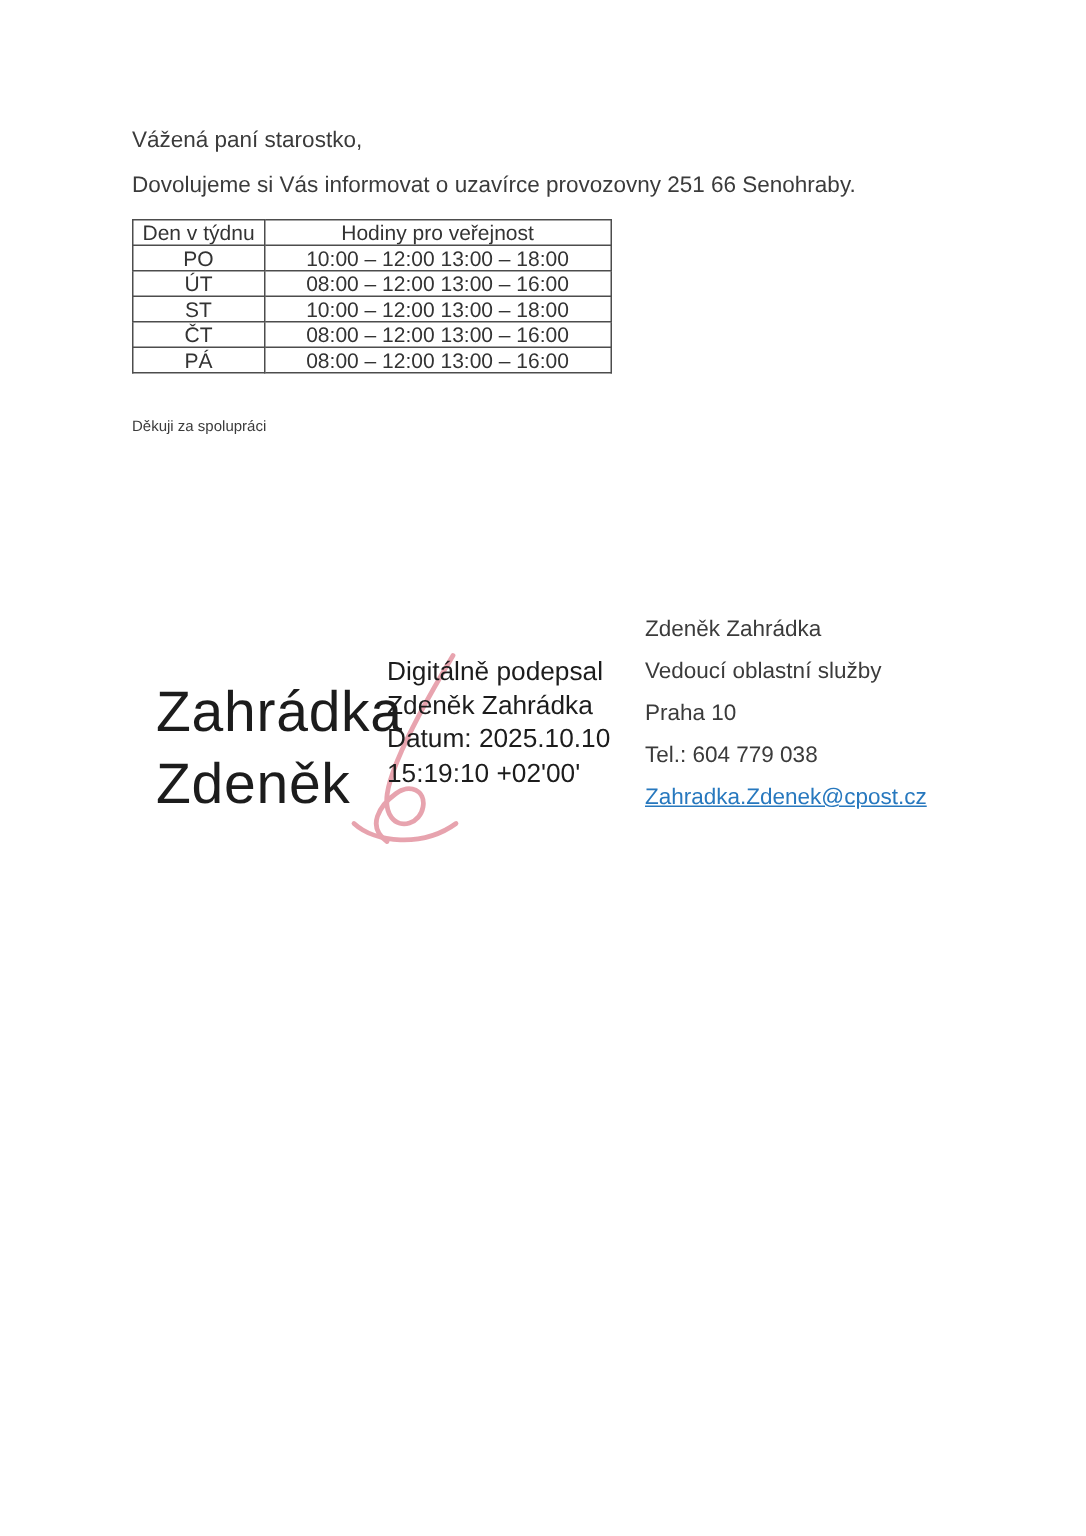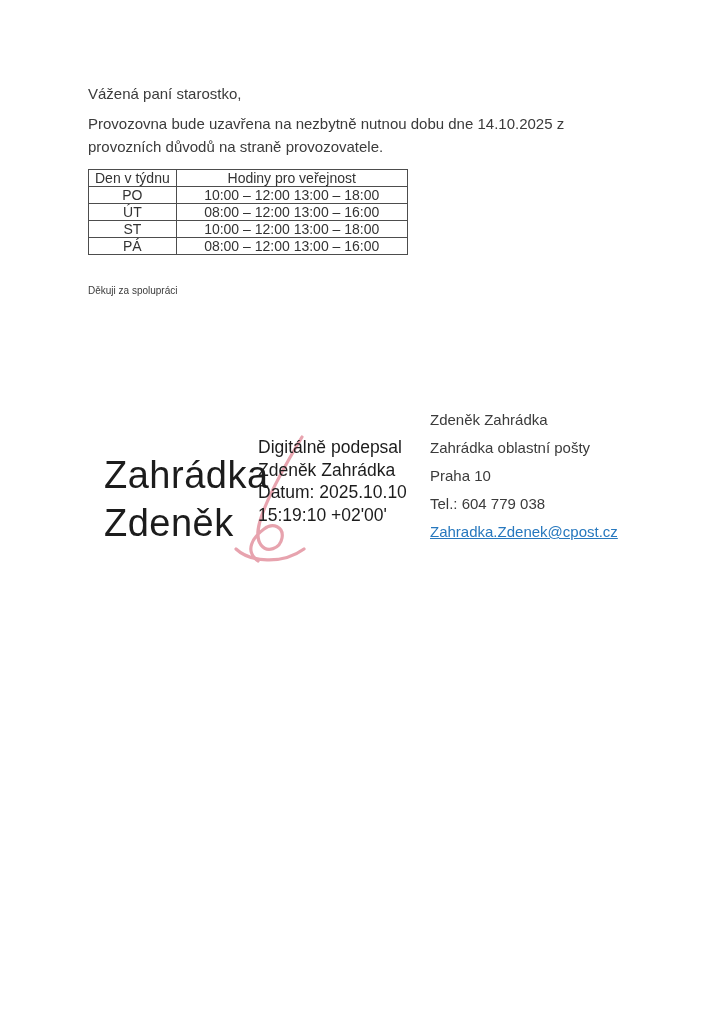--- a/index.html
+++ b/index.html
@@ -81,39 +81,43 @@
     cursor:pointer;
   }
 </style>
 </head>
 <body>
 
 <div class="page">
 
   <div class="content">
     <p class="para">Vážená paní starostko,</p>
-    <p class="para">Provozovna bude uzavřena na nezbytně nutnou dobu dne 14.10.2025 z provozních důvodů na straně provozovatele.</p>
+    <p class="para">Dovolujeme si Vás informovat o uzavírce provozovny 251 66 Senohraby.</p>
 
     <table class="hours-table">
       <tbody>
         <tr>
           <td class="col-day">Den v týdnu</td>
           <td class="col-hours">Hodiny pro veřejnost</td>
         </tr>
         <tr>
           <td>PO</td>
           <td>10:00 – 12:00 13:00 – 18:00</td>
         </tr>
         <tr>
           <td>ÚT</td>
           <td>08:00 – 12:00 13:00 – 16:00</td>
         </tr>
         <tr>
           <td>ST</td>
           <td>10:00 – 12:00 13:00 – 18:00</td>
+        </tr>
+        <tr>
+          <td>ČT</td>
+          <td>08:00 – 12:00 13:00 – 16:00</td>
         </tr>
         <tr>
           <td>PÁ</td>
           <td>08:00 – 12:00 13:00 – 16:00</td>
         </tr>
       </tbody>
     </table>
 
     <p class="closing">Děkuji za spolupráci</p>
   </div>
@@ -134,19 +138,19 @@
 
   <div class="sig-details">
     <div>Digitálně podepsal</div>
     <div>Zdeněk Zahrádka</div>
     <div>Datum: 2025.10.10</div>
     <div>15:19:10 +02'00'</div>
   </div>
 
   <div class="contact">
     <p>Zdeněk Zahrádka</p>
-    <p>Zahrádka oblastní pošty</p>
+    <p>Vedoucí oblastní služby</p>
     <p>Praha 10</p>
     <p>Tel.: 604 779 038</p>
     <p><a id="email-link" style="color: rgb(39, 120, 190); margin-top: 38px;">Zahradka.Zdenek@cpost.cz</a></p>
   </div>
 
 </div>
 
 </body></html>

